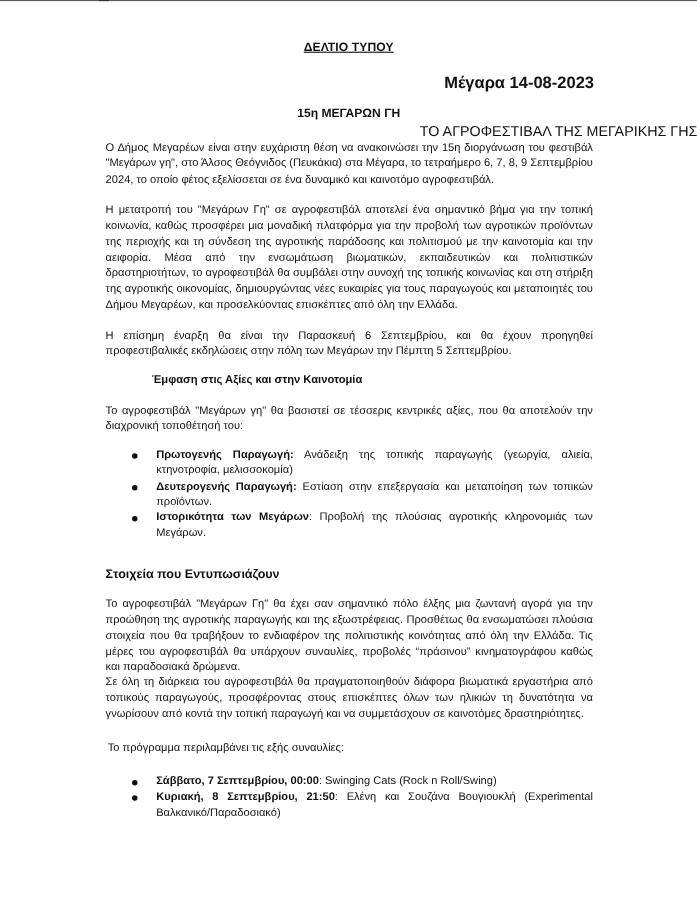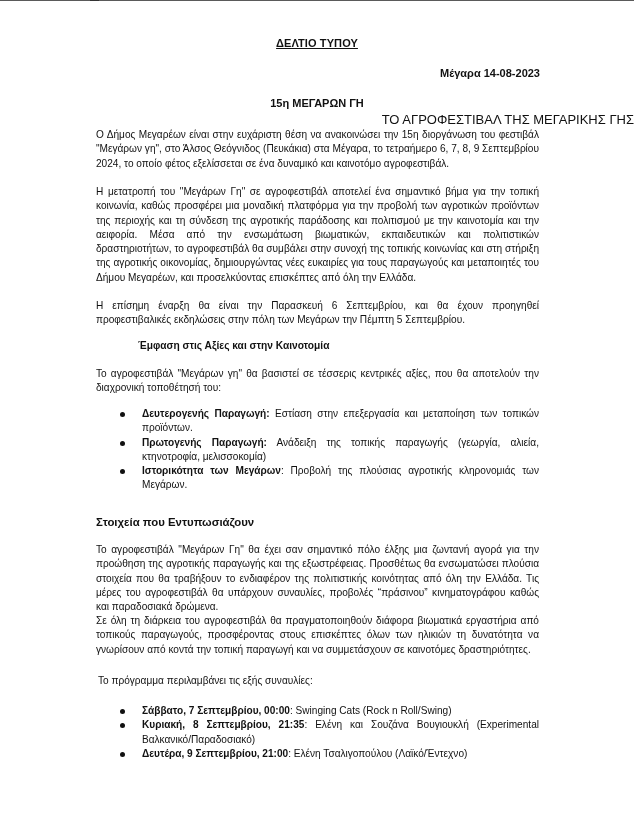--- a/index.html
+++ b/index.html
@@ -44,21 +44,21 @@
       font-weight: bold;
       font-size: 11px;
       text-decoration: underline;
       letter-spacing: 0.1px;
     }
     .date {
       position: absolute;
       top: 51px;
       right: 94px;
       font-weight: bold;
-      font-size: 11px;
+      font-size: 15px;
     }
     .headline {
       position: absolute;
       top: 81px;
       left: 0; width: 634px;
       text-align: center;
       font-weight: bold;
       font-size: 11px;
     }
     .subheadline {
@@ -141,25 +141,25 @@
   <p class="para" style="top:169px;margin:0;">Η μετατροπή του "Μεγάρων Γη" σε αγροφεστιβάλ αποτελεί ένα σημαντικό βήμα για την τοπική κοινωνία, καθώς προσφέρει μια μοναδική πλατφόρμα για την προβολή των αγροτικών προϊόντων της περιοχής και τη σύνδεση της αγροτικής παράδοσης και πολιτισμού με την καινοτομία και την αειφορία. Μέσα από την ενσωμάτωση βιωματικών, εκπαιδευτικών και πολιτιστικών δραστηριοτήτων, το αγροφεστιβάλ θα συμβάλει στην συνοχή της τοπικής κοινωνίας και στη στήριξη της αγροτικής οικονομίας, δημιουργώντας νέες ευκαιρίες για τους παραγωγούς και μεταποιητές του Δήμου Μεγαρέων, και προσελκύοντας επισκέπτες από όλη την Ελλάδα.</p>
   <p class="para" style="top:283px;margin:0;">Η επίσημη έναρξη θα είναι την Παρασκευή 6 Σεπτεμβρίου, και θα έχουν προηγηθεί προφεστιβαλικές εκδηλώσεις στην πόλη των Μεγάρων την Πέμπτη 5 Σεπτεμβρίου.</p>
 
   <div class="section-heading h-small" style="top:324px;margin-left:42px;">Έμφαση στις Αξίες και στην Καινοτομία</div>
 
   <p class="para" style="top:351px;margin:0;">Το αγροφεστιβάλ "Μεγάρων γη" θα βασιστεί σε τέσσερις κεντρικές αξίες, που θα αποτελούν την διαχρονική τοποθέτησή του:</p>
 
   <ul class="bullets values-list">
     <li>
       <span class="dot"></span>
-      <b>Δευτερογενής Παραγωγή:</b><span> Εστίαση στην επεξεργασία και μεταποίηση των τοπικών προϊόντων.</span>
+      <b>Πρωτογενής Παραγωγή:</b><span> Ανάδειξη της τοπικής παραγωγής (γεωργία, αλιεία, κτηνοτροφία, μελισσοκομία)</span>
     </li>
     <li>
       <span class="dot"></span>
-      <b>Πρωτογενής Παραγωγή:</b><span> Ανάδειξη της τοπικής παραγωγής (γεωργία, αλιεία, κτηνοτροφία, μελισσοκομία)</span>
+      <b>Δευτερογενής Παραγωγή:</b><span> Εστίαση στην επεξεργασία και μεταποίηση των τοπικών προϊόντων.</span>
     </li>
     <li>
       <span class="dot"></span>
       <b>Ιστορικότητα των Μεγάρων</b><span>: Προβολή της πλούσιας αγροτικής κληρονομιάς των Μεγάρων.</span>
     </li>
   </ul>
 
   <div class="section-heading h-large" style="top:500px;">Στοιχεία που Εντυπωσιάζουν</div>
 
   <p class="para" style="top:527px;margin:0;">Το αγροφεστιβάλ "Μεγάρων Γη" θα έχει σαν σημαντικό πόλο έλξης μια ζωντανή αγορά για την προώθηση της αγροτικής παραγωγής και της εξωστρέφειας. Προσθέτως θα ενσωματώσει πλούσια στοιχεία που θα τραβήξουν το ενδιαφέρον της πολιτιστικής κοινότητας από όλη την Ελλάδα. Τις μέρες του αγροφεστιβάλ θα υπάρχουν συναυλίες, προβολές “πράσινου” κινηματογράφου καθώς και παραδοσιακά δρώμενα.</p>
@@ -167,21 +167,17 @@
 
   <div class="program-intro">Το πρόγραμμα περιλαμβάνει τις εξής συναυλίες:</div>
 
   <ul class="bullets concerts-list">
     <li>
       <span class="dot"></span>
       <b>Σάββατο, 7 Σεπτεμβρίου, 00:00</b><span>: Swinging Cats (Rock n Roll/Swing)</span>
     </li>
     <li>
       <span class="dot"></span>
-      <b>Κυριακή, 8 Σεπτεμβρίου, 21:35</b><span>: Ελένη και Σουζάνα Βουγιουκλή (Experimental Βαλκανικό/Παραδοσιακό)</span>
-    </li>
-    <li>
-      <span class="dot"></span>
-      <b>Δευτέρα, 9 Σεπτεμβρίου, 21:00</b><span>: Ελένη Τσαλιγοπούλου (Λαϊκό/Έντεχνο)</span>
+      <b>Κυριακή, 8 Σεπτεμβρίου, 21:50</b><span>: Ελένη και Σουζάνα Βουγιουκλή (Experimental Βαλκανικό/Παραδοσιακό)</span>
     </li>
   </ul>
 
 </div>
 
 </body></html>

